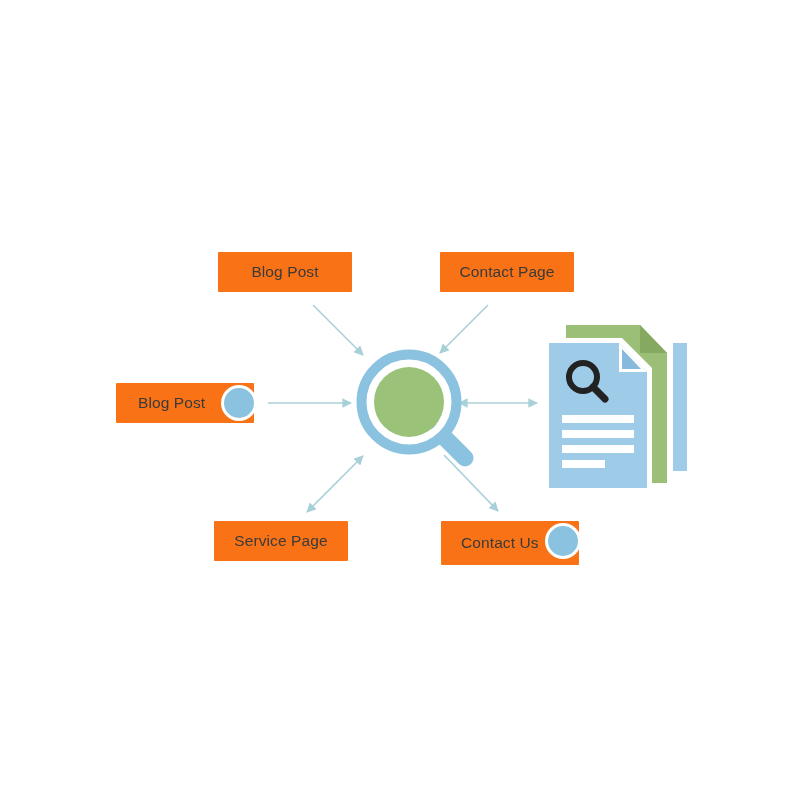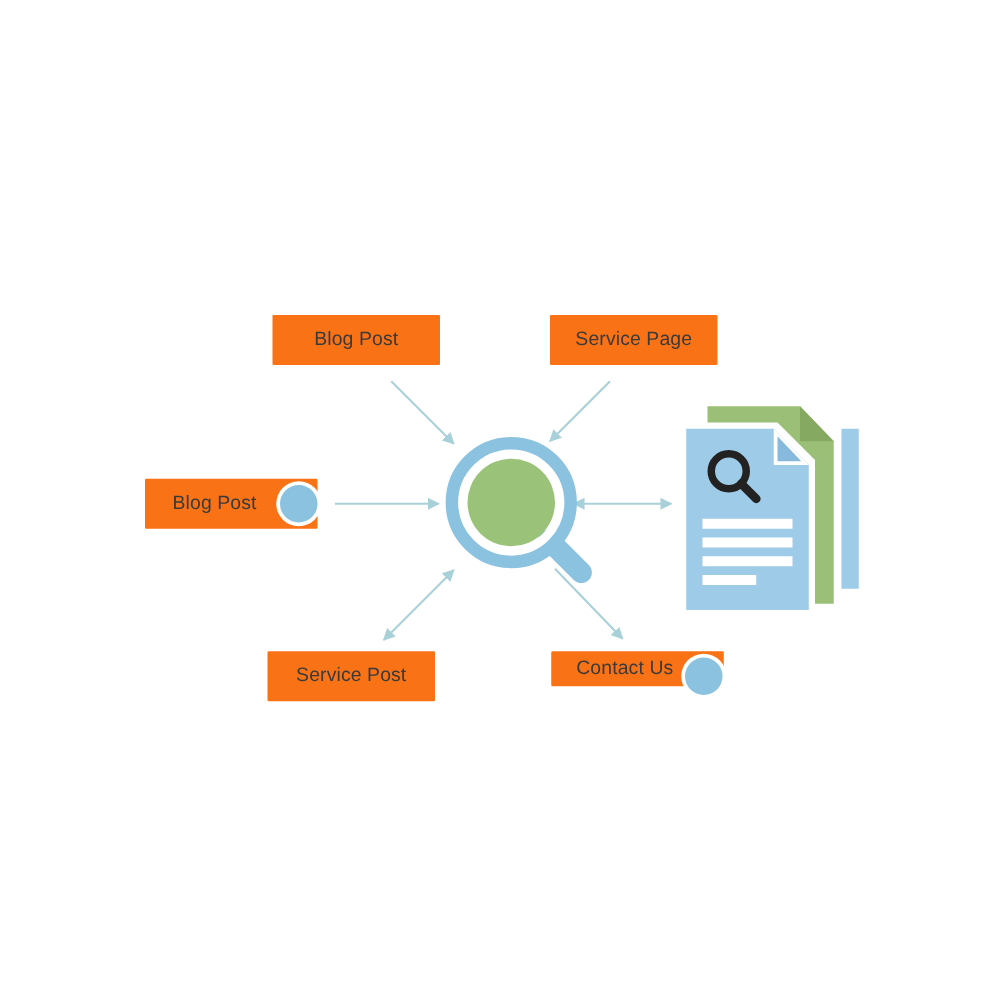--- a/index.html
+++ b/index.html
@@ -66,21 +66,21 @@
     border-radius: 50%;
     background: #8bc2e0;
     box-shadow: 0 0 0 3px #ffffff;
   }
 
   
   #chip-blog-post-top     { left: 218px; top: 252px; width: 134px; height: 40px; }
   #chip-product-page      { left: 440px; top: 252px; width: 134px; height: 40px; }
   #chip-blog-post-left    { left: 116px; top: 383px; width: 138px; height: 40px; }
   #chip-service-page      { left: 214px; top: 521px; width: 134px; height: 40px; }
-  #chip-contact-us        { left: 441px; top: 521px; width: 138px; height: 28px; padding-left: 20px; }
+  #chip-contact-us        { left: 441px; top: 521px; width: 138px; height: 44px; padding-left: 20px; }
 
   #badge-blog-post-left   { left: 224px; top: 388px; }
   #badge-contact-us       { left: 548px; top: 526px; }
 
   
   #magnifier {
     position: absolute;
     left: 352px;
     top: 345px;
     width: 124px;
@@ -122,30 +122,30 @@
     <line x1="307" y1="512" x2="363" y2="456" stroke="#a8d0d8" stroke-width="1.6" marker-start="url(#ah-start)" marker-end="url(#ah)"></line>
 
     <line x1="444" y1="455" x2="498" y2="511" stroke="#a8d0d8" stroke-width="1.6" marker-end="url(#ah)"></line>
   </svg>
 
   <div class="chip" id="chip-blog-post-top">
     <span class="chip-label">Blog Post</span>
   </div>
 
   <div class="chip" id="chip-product-page">
-    <span class="chip-label">Service Page</span>
+    <span class="chip-label">Contact Page</span>
   </div>
 
   <div class="chip has-badge" id="chip-blog-post-left">
     <span class="chip-label">Blog Post</span>
   </div>
   <div class="badge" id="badge-blog-post-left"></div>
 
   <div class="chip" id="chip-service-page">
-    <span class="chip-label">Service Post</span>
+    <span class="chip-label">Service Page</span>
   </div>
 
   <div class="chip has-badge" id="chip-contact-us">
     <span class="chip-label">Contact Us</span>
   </div>
   <div class="badge" id="badge-contact-us"></div>
 
   <svg id="magnifier" viewBox="0 0 124 124">
 
     <line x1="87" y1="87" x2="113" y2="113" stroke="#8bc2e0" stroke-width="17" stroke-linecap="round"></line>

